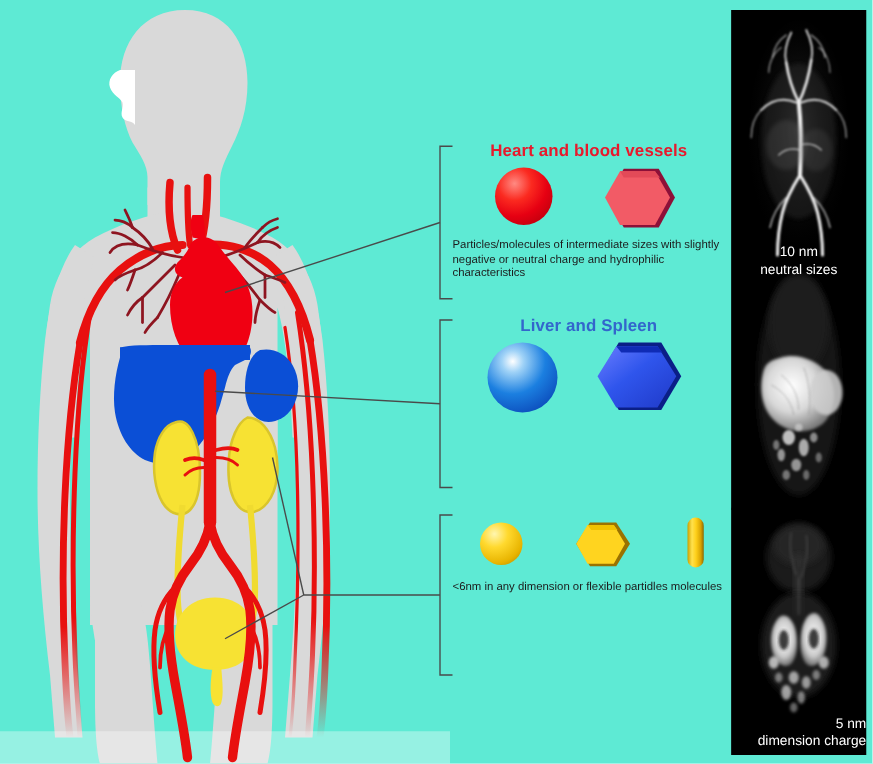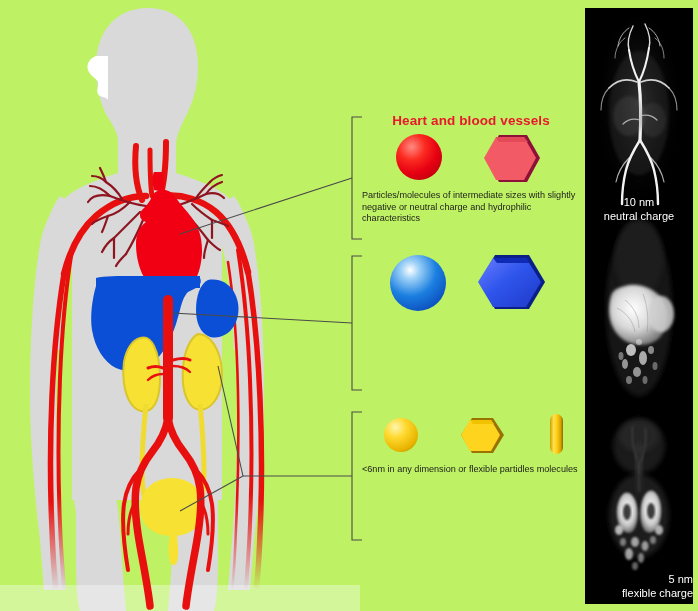--- a/index.html
+++ b/index.html
@@ -8,21 +8,21 @@
     background: #ffffff;
   }
   body {
     font-family: "Liberation Sans", sans-serif;
   }
   #figure {
     position: relative;
     width: 698px;
     height: 611px;
     overflow: hidden;
-    background: #bef264;
+    background: #5eead4;
   }
   .layer {
     position: absolute;
     top: 0; left: 0;
     width: 698px;
     height: 611px;
   }
 
   
   .panel {
@@ -354,20 +354,21 @@
           <polygon points="19,3 47,3 60,26 47,50 19,50 6,26" fill="#8d1038"></polygon>
           <polygon points="16,5 44,5 56,26 44,48 16,48 4,26" fill="#f25b66"></polygon>
           <polygon points="16,5 44,5 48,10 19,10" fill="#e34a58"></polygon>
         </svg>
       </div>
     </div>
     <p class="desc">Particles/molecules of intermediate sizes with slightly negative or neutral charge and hydrophilic characteristics</p>
   </div>
 
   <div class="panel p2" style="top:253px;">
+    <p class="title">Liver and Spleen</p>
     <div class="shapes">
       <div class="glyph sphere blue" style="left:28px; top:2px; width:56px; height:56px;"></div>
       <div class="hexwrap" style="left:112px; top:0px;">
         <svg width="74" height="60" viewBox="0 0 74 60">
           <defs>
             <linearGradient id="hexBlue" x1="0" y1="0" x2="1" y2="1">
               <stop offset="0%" stop-color="#6a7dff"></stop>
               <stop offset="45%" stop-color="#2f55ec"></stop>
               <stop offset="100%" stop-color="#1f39c8"></stop>
             </linearGradient>
@@ -441,21 +442,21 @@
         <path d="M44,150 C38,156 33,164 31,174" stroke-width="1.2" opacity=".7"></path>
         <path d="M66,150 C72,156 77,164 79,174" stroke-width="1.2" opacity=".7"></path>
       </g>
 
       <ellipse cx="44" cy="108" rx="16" ry="20" fill="#6e6e6e" opacity=".22" filter="url(#soft2)"></ellipse>
       <ellipse cx="68" cy="112" rx="13" ry="17" fill="#6e6e6e" opacity=".18" filter="url(#soft2)"></ellipse>
     </svg>
 
     <div class="mri-label" style="top:188px;">
       <div>10 nm</div>
-      <div>neutral charge</div>
+      <div>neutral sizes</div>
     </div>
 
     <svg width="108" height="200" style="position:absolute;left:0;top:200px;" viewBox="0 0 108 200">
       <defs>
         <radialGradient id="liverG" cx="42%" cy="40%" r="62%">
           <stop offset="0%" stop-color="#ffffff"></stop>
           <stop offset="55%" stop-color="#d8d8d8"></stop>
           <stop offset="100%" stop-color="#7a7a7a"></stop>
         </radialGradient>
         <filter id="soft3">
@@ -541,17 +542,17 @@
 
       <g stroke="#7a7a7a" fill="none" opacity=".5" stroke-width=".9" filter="url(#soft5)">
         <path d="M48,20 C46,30 48,44 52,54"></path>
         <path d="M60,22 C62,32 60,46 56,56"></path>
         <path d="M54,56 C54,66 54,76 54,86"></path>
       </g>
     </svg>
 
     <div class="mri-label" style="top:565px;text-align:right;">
       <div>5 nm</div>
-      <div>flexible charge</div>
+      <div>dimension charge</div>
     </div>
   </div>
 
 </div>
 
 </body></html>

